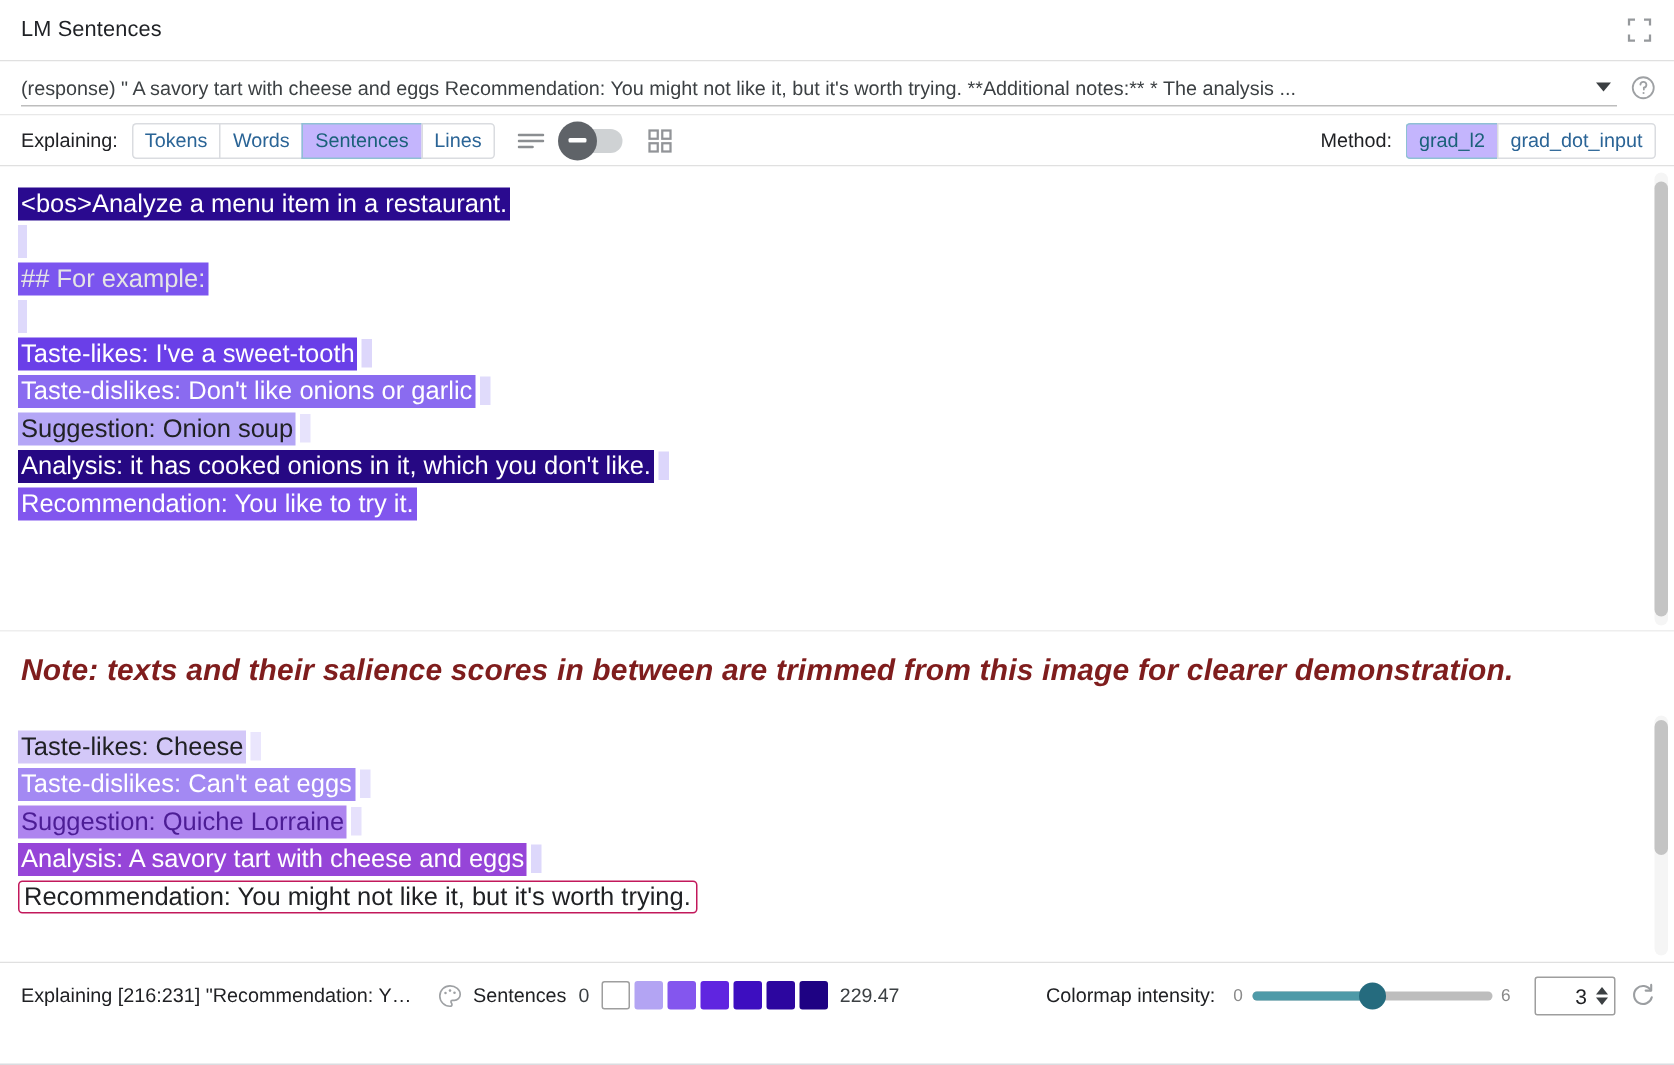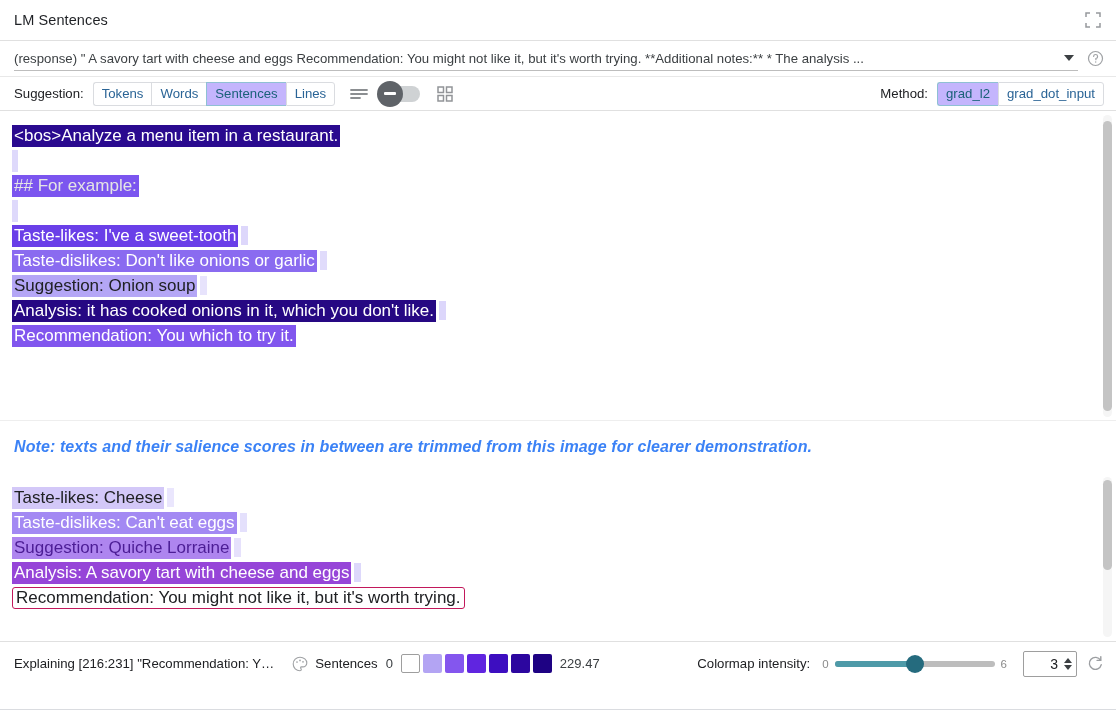--- a/index.html
+++ b/index.html
@@ -152,21 +152,21 @@
 
   
   .note-row {
     height: 52px; min-height: 52px;
     display: flex; align-items: center;
     padding-left: 14px;
     background: #fff;
   }
   .note-text {
     font-style: italic; font-weight: bold;
-    font-size: 16px; color: #3b82f6;
+    font-size: 20px; color: #7f1d1d;
     letter-spacing: .1px;
   }
 
   
   .footer {
     height: 44px; min-height: 44px;
     display: flex; align-items: center;
     padding: 0 12px 0 14px;
     border-top: 1px solid #e0e0e0;
     background: #fff;
@@ -240,21 +240,21 @@
     <span class="help-icon">
       <svg viewBox="0 0 17 17" width="17" height="17" fill="none" stroke="#5f6368" stroke-width="1.2">
         <circle cx="8.5" cy="8.5" r="7"></circle>
         <path d="M6.6 6.4a2 2 0 1 1 2.3 2.1v1.2" stroke-linecap="round"></path>
         <circle cx="8.7" cy="12" r=".7" fill="#5f6368" stroke="none"></circle>
       </svg>
     </span>
   </div>
 
   <div class="controls-row">
-    <span class="ctl-label">Suggestion:</span>
+    <span class="ctl-label">Explaining:</span>
     <div class="seg-group">
       <div class="seg">Tokens</div>
       <div class="seg">Words</div>
       <div class="seg active">Sentences</div>
       <div class="seg">Lines</div>
     </div>
     <span class="lines-icon">
       <svg viewBox="0 0 18 14" width="18" height="14" stroke="#5f6368" stroke-width="1.8" stroke-linecap="round">
         <path d="M1 3 H17 M1 7 H17 M1 11 H10"></path>
       </svg>
@@ -302,21 +302,21 @@
         </div>
         <div class="sal-line">
           <span class="chip" style="background: rgb(180, 166, 246); color: rgb(32, 33, 36); text-align: right;">Suggestion: Onion soup</span>
           <span class="gap" style="background: rgb(231, 227, 252); margin-left: 3px;"></span>
         </div>
         <div class="sal-line">
           <span class="chip" style="background: rgb(38, 8, 131); color: rgb(255, 255, 255);">Analysis: it has cooked onions in it, which you don't like.</span>
           <span class="gap" style="background: rgb(220, 214, 251); margin-left: 3px;"></span>
         </div>
         <div class="sal-line">
-          <span class="chip" style="background: rgb(129, 86, 238); color: rgb(255, 255, 255);">Recommendation: You which to try it.</span>
+          <span class="chip" style="background: rgb(129, 86, 238); color: rgb(255, 255, 255);">Recommendation: You like to try it.</span>
         </div>
       </div>
     <div class="vscroll" id="scroll-top" style="height: 302px;">
       <div class="thumb" style="top: 6.04px; height: 289.92px;"></div>
     </div>
   </div>
 
   <div class="note-row">
     <div class="note-text">Note: texts and their salience scores in between are trimmed from this image for clearer demonstration.</div>
   </div>

